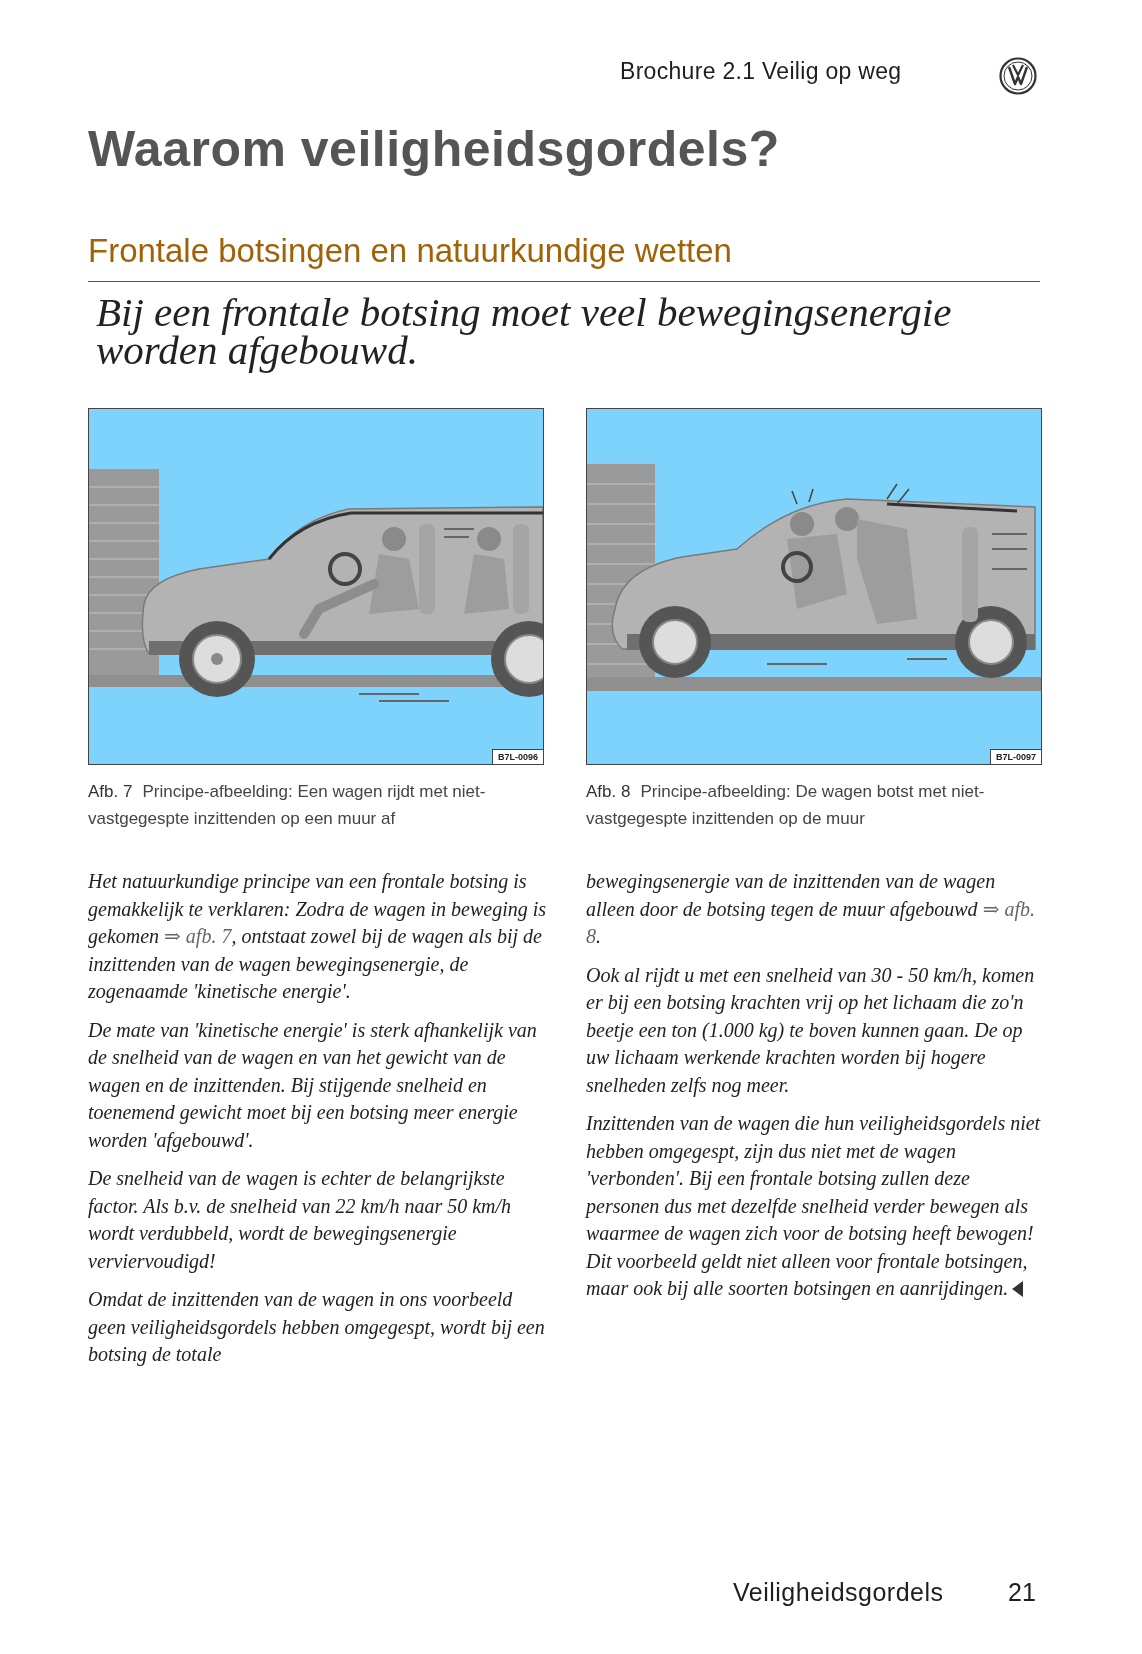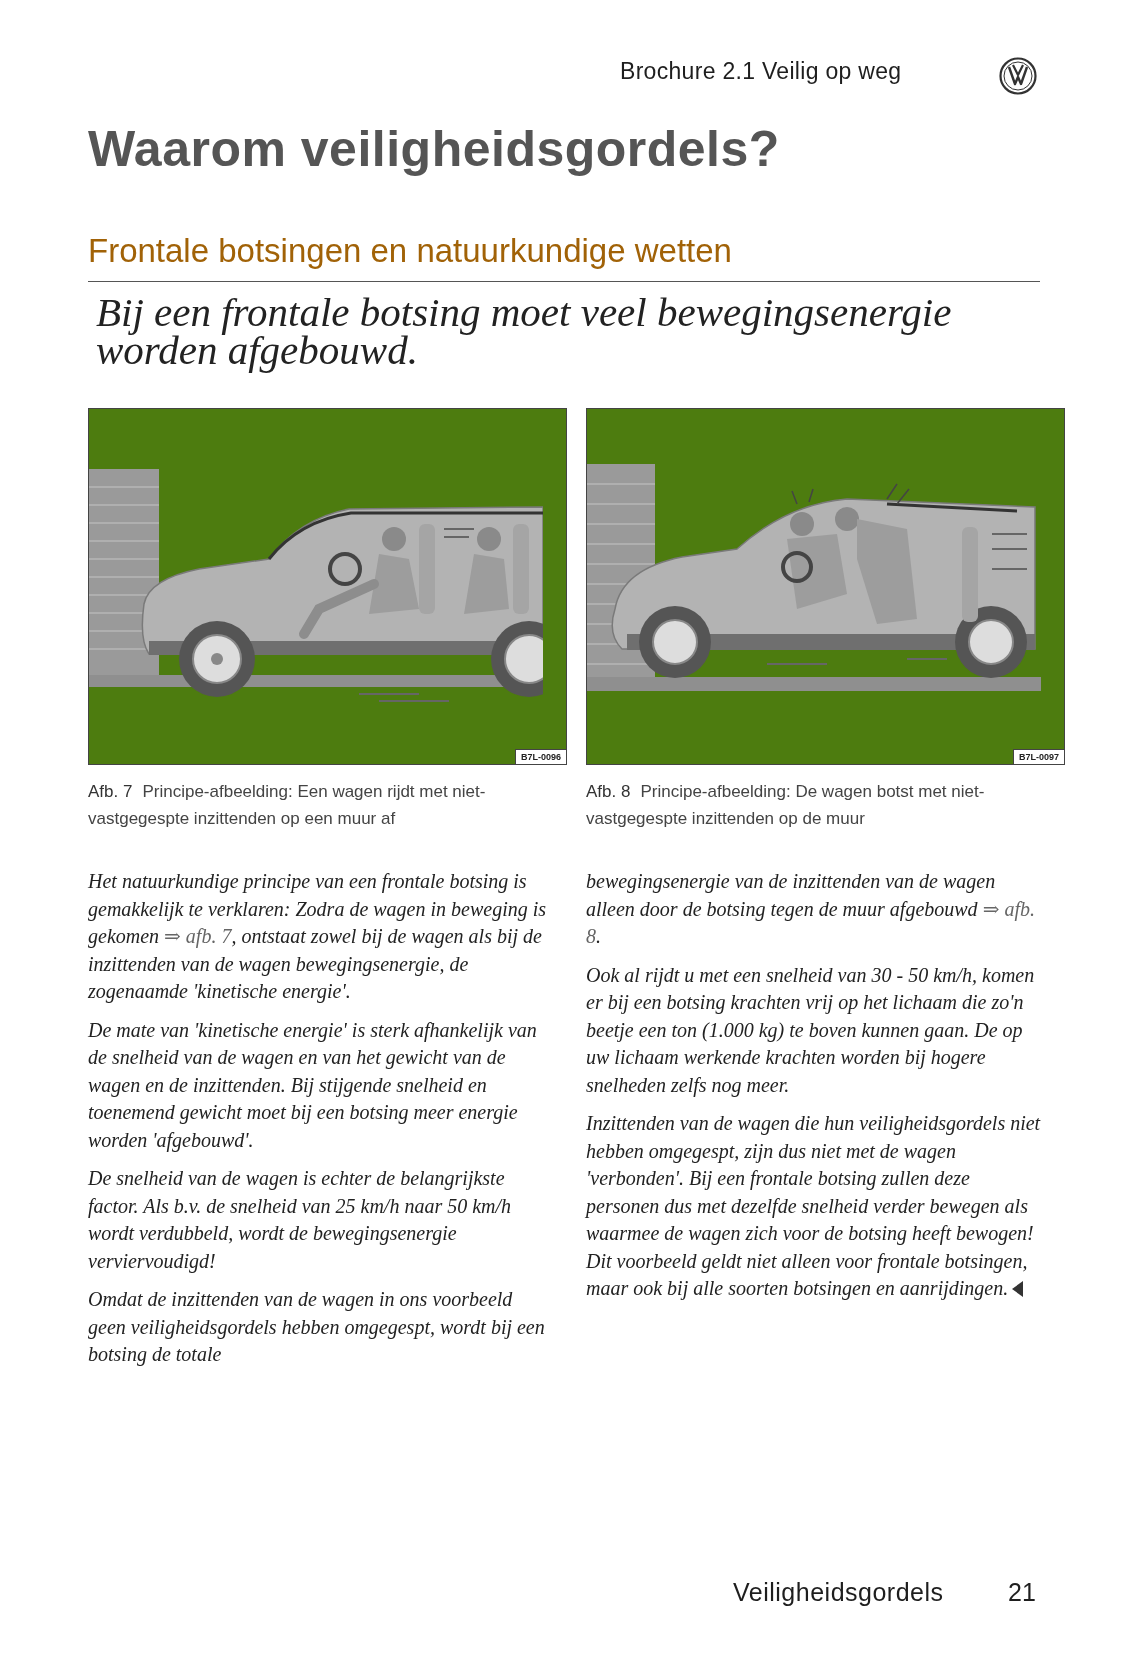--- a/index.html
+++ b/index.html
@@ -8,21 +8,21 @@
   .serif { font-family: "Liberation Serif", "DejaVu Serif", serif; }
 
   .running-head { position: absolute; top: 58px; left: 620px; font-size: 23px; color: #1e1e1e; letter-spacing: 0.3px; }
   .vw-logo { position: absolute; top: 56px; left: 998px; width: 40px; height: 40px; }
 
   .page-title { position: absolute; top: 120px; left: 88px; font-size: 50px; font-weight: bold; color: #555; letter-spacing: 0.5px; margin: 0; }
   .section-title { position: absolute; top: 232px; left: 88px; font-size: 33px; color: #a16207; margin: 0; font-weight: normal; }
   .section-rule { position: absolute; top: 281px; left: 88px; width: 952px; height: 0; border-top: 1.5px solid #555; }
   .lead { position: absolute; top: 285px; left: 88px; width: 950px; font-size: 41px; font-style: italic; line-height: 38px; color: #222; margin: 8px; }
 
-  .figure { position: absolute; top: 408px; width: 454px; height: 355px; border: 1.5px solid #444; background: #4d7c0f; overflow: hidden; padding-left: 23px; }
+  .figure { position: absolute; top: 408px; width: 454px; height: 355px; border: 1.5px solid #444; background: #7dd3fc; overflow: hidden; }
   .figure.f1 { left: 88px; }
   .figure.f2 { left: 586px; }
   .figure svg { position: absolute; left: 0; top: 0; }
   .fig-code { position: absolute; right: 0; bottom: 0; font-size: 9px; font-weight: bold; padding: 2px 5px; border-left: 1px solid #444; border-top: 1px solid #444; background: #fff; color: #222; }
 
   .caption { position: absolute; top: 778px; width: 470px; font-size: 17px; line-height: 27px; color: #444; }
   .caption.c1 { left: 88px; }
   .caption.c2 { left: 586px; }
   .caption .fig-num { color: #333; margin-right: 10px; }
 
@@ -150,21 +150,21 @@
 <div class="caption c1 sans">
   <span class="fig-num">Afb. 7</span><span>Principe-afbeelding: Een wagen rijdt met niet-vastgegespte inzittenden op een muur af</span>
 </div>
 <div class="caption c2 sans">
   <span class="fig-num">Afb. 8</span><span>Principe-afbeelding: De wagen botst met niet-vastgegespte inzittenden op de muur</span>
 </div>
 
 <div class="column left serif">
   <p><span>Het natuurkundige principe van een frontale botsing is gemakkelijk te verklaren: Zodra de wagen in beweging is gekomen </span><span class="xref">⇒ afb. 7</span><span>, ontstaat zowel bij de wagen als bij de inzittenden van de wagen bewegingsenergie, de zogenaamde 'kinetische energie'.</span></p>
   <p>De mate van 'kinetische energie' is sterk afhankelijk van de snelheid van de wagen en van het gewicht van de wagen en de inzittenden. Bij stijgende snelheid en toenemend gewicht moet bij een botsing meer energie worden 'afgebouwd'.</p>
-  <p>De snelheid van de wagen is echter de belangrijkste factor. Als b.v. de snelheid van 25 km/h naar 50 km/h wordt verdubbeld, wordt de bewegingsenergie verviervoudigd!</p>
+  <p>De snelheid van de wagen is echter de belangrijkste factor. Als b.v. de snelheid van 22 km/h naar 50 km/h wordt verdubbeld, wordt de bewegingsenergie verviervoudigd!</p>
   <p>Omdat de inzittenden van de wagen in ons voorbeeld geen veiligheidsgordels hebben omgegespt, wordt bij een botsing de totale</p>
 </div>
 
 <div class="column right serif">
   <p><span>bewegingsenergie van de inzittenden van de wagen alleen door de botsing tegen de muur afgebouwd </span><span class="xref">⇒ afb. 8</span><span>.</span></p>
   <p>Ook al rijdt u met een snelheid van 30 - 50 km/h, komen er bij een botsing krachten vrij op het lichaam die zo'n beetje een ton (1.000 kg) te boven kunnen gaan. De op uw lichaam werkende krachten worden bij hogere snelheden zelfs nog meer.</p>
   <p><span>Inzittenden van de wagen die hun veiligheidsgordels niet hebben omgegespt, zijn dus niet met de wagen 'verbonden'. Bij een frontale botsing zullen deze personen dus met dezelfde snelheid verder bewegen als waarmee de wagen zich voor de botsing heeft bewogen! Dit voorbeeld geldt niet alleen voor frontale botsingen, maar ook bij alle soorten botsingen en aanrijdingen.</span><span class="end-mark"></span></p>
 </div>
 
 <div class="footer-section sans">Veiligheidsgordels</div>

